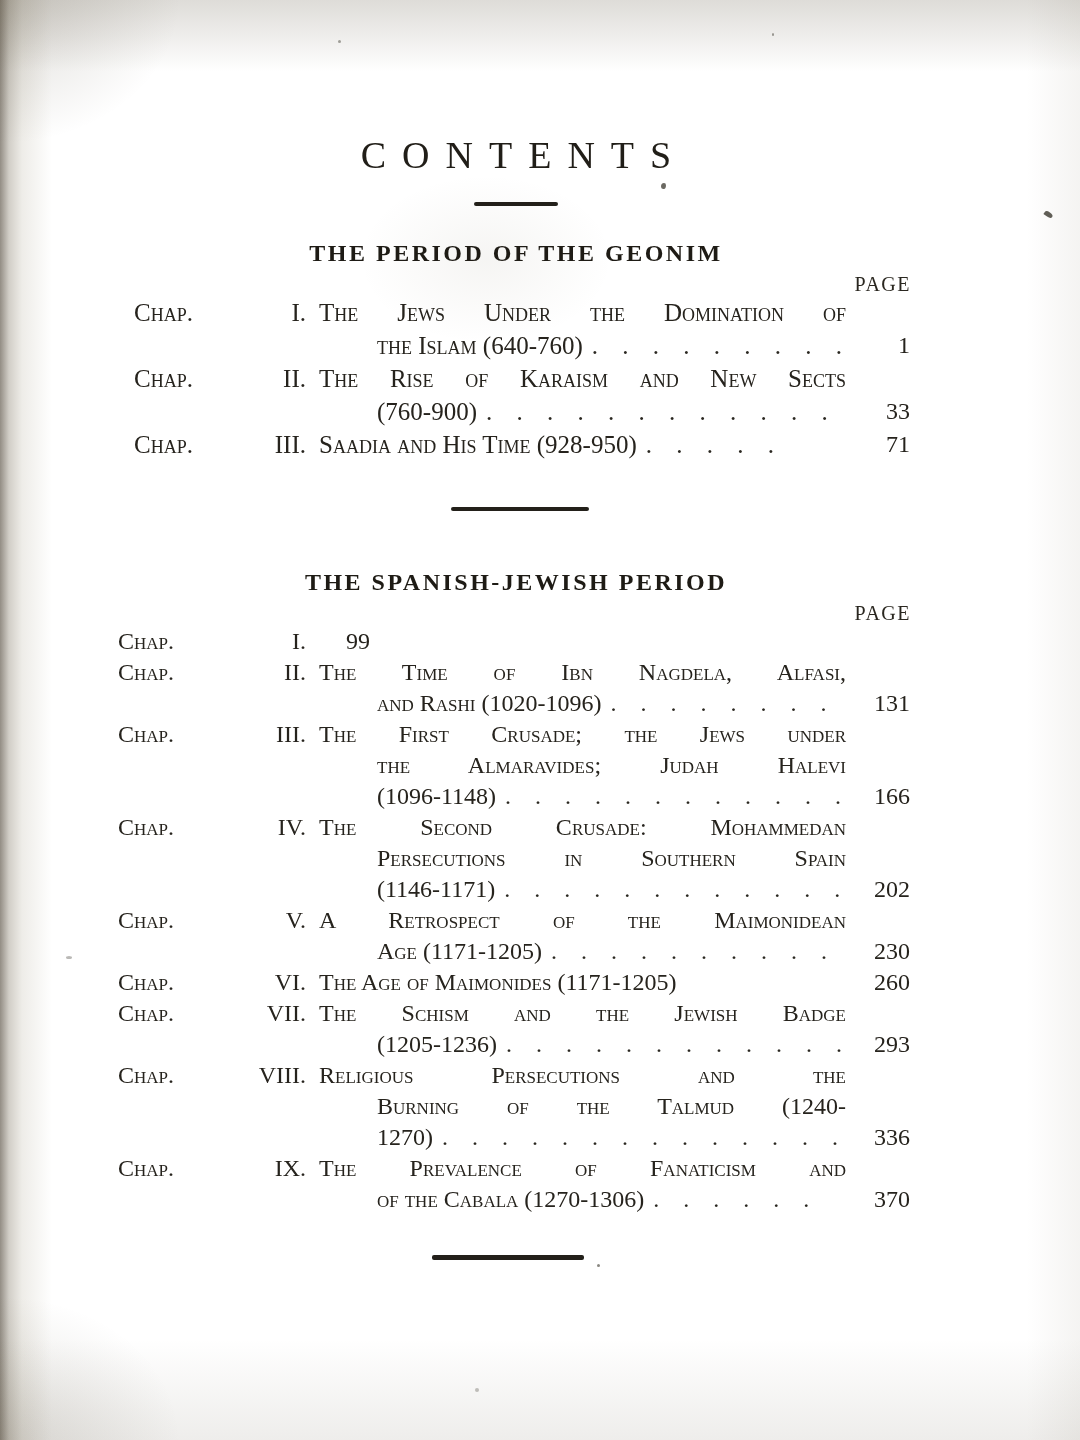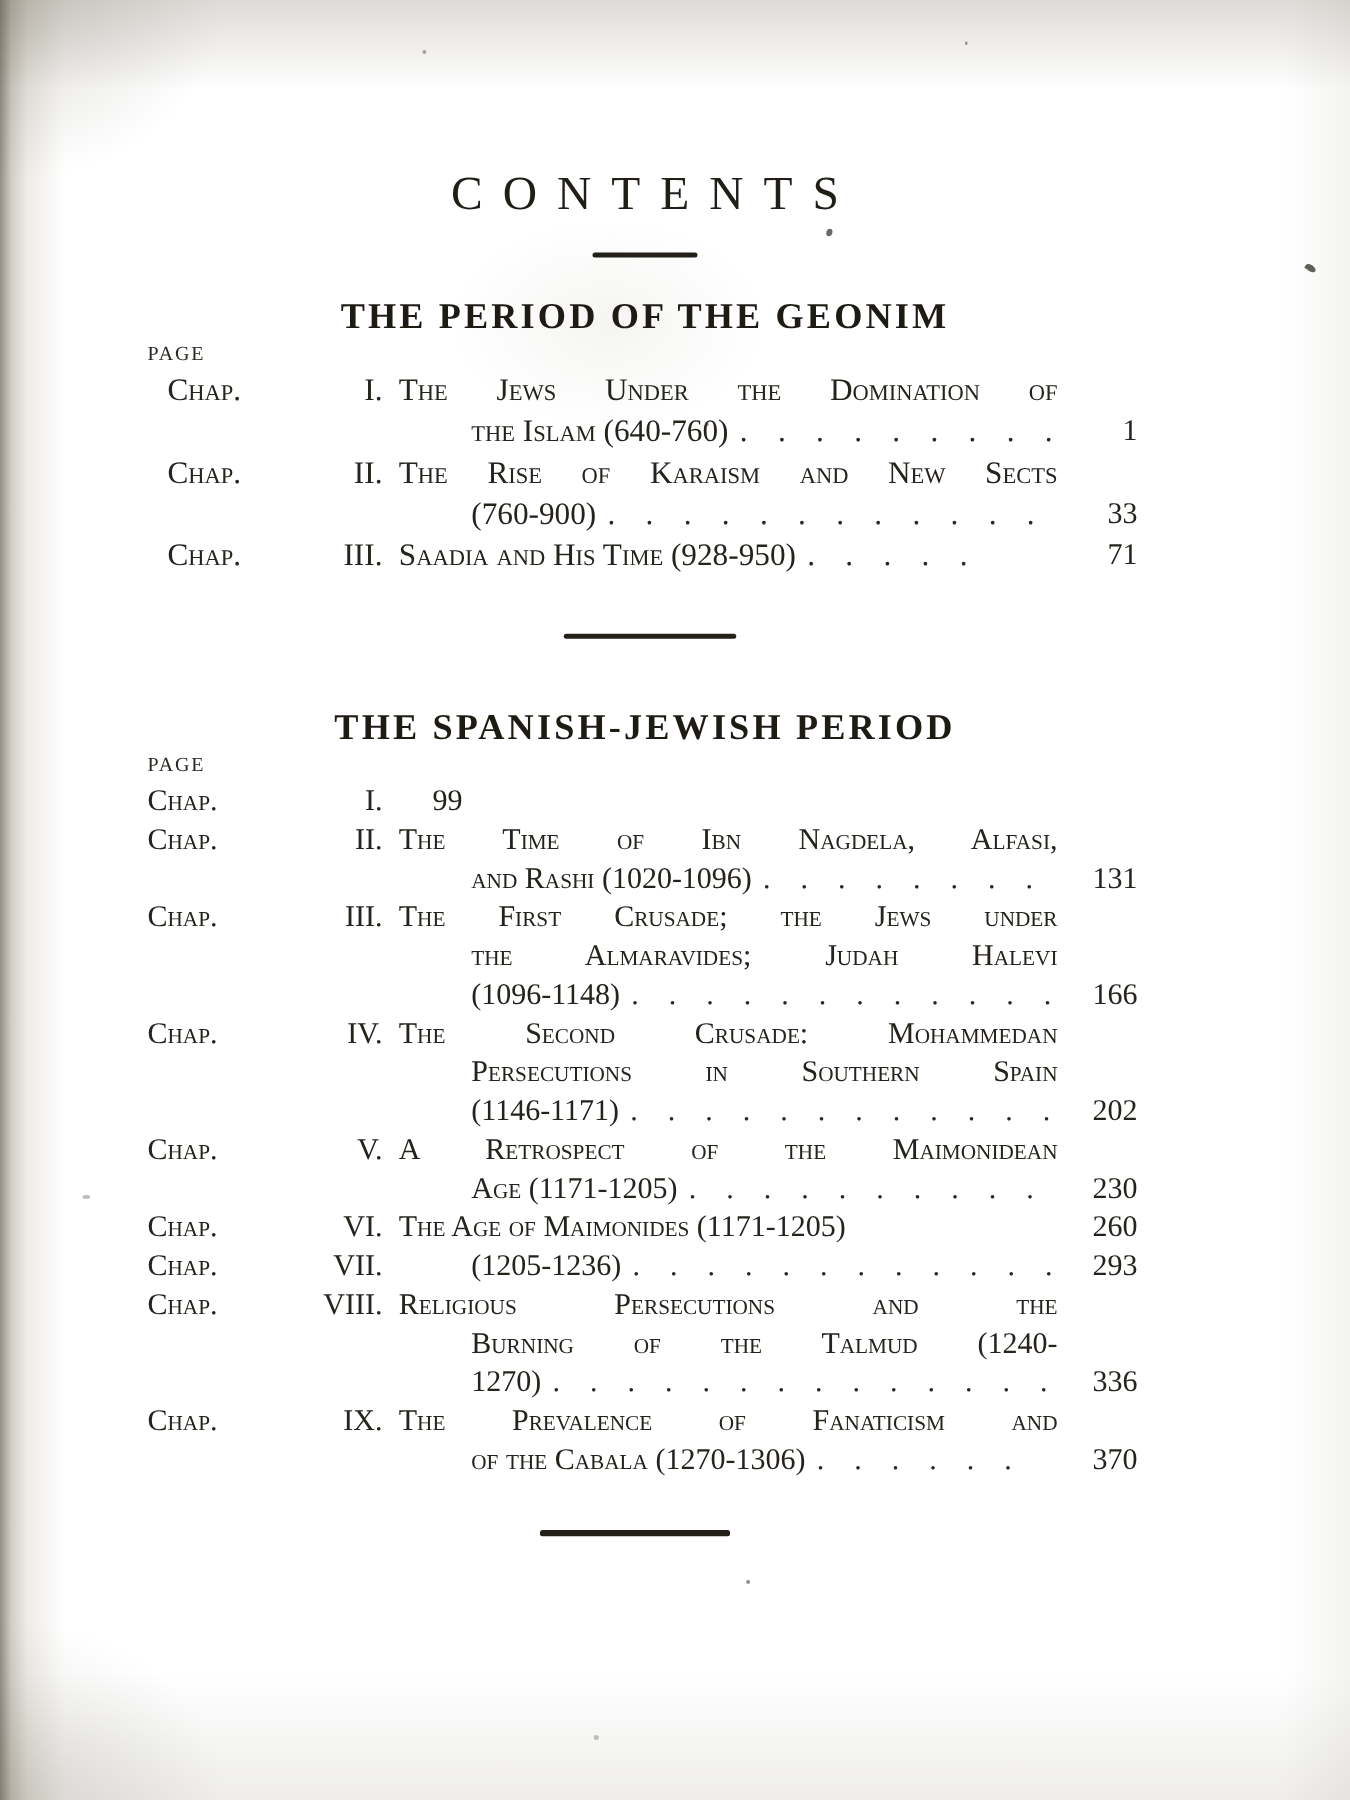--- a/index.html
+++ b/index.html
@@ -49,31 +49,31 @@
     border-radius: 2px;
   }
   .rule-title { width: 84px; height: 4px; margin: 24px auto 0; }
   .rule-mid   { width: 138px; height: 4px; margin: 46px auto 0; transform: translateX(4px); }
   .rule-end   { width: 152px; height: 5px; margin: 40px auto 0; transform: translateX(-8px); }
 
   .section-heading {
     margin-top: 32px;
     text-align: center;
     font-weight: 700;
-    font-size: 29px;
+    font-size: 24px;
     line-height: 30px;
     letter-spacing: 2.5px;
     color: #1e1b15;
   }
   .sec2 .section-heading { margin-top: 56px; }
   .page-label {
     margin-top: 6px;
-    text-align: left;
+    text-align: right;
     padding-right: 3px;
-    font-size: 16px;
+    font-size: 20px;
     line-height: 20px;
     letter-spacing: 1.5px;
     color: #2a2720;
   }
   .entries { margin-top: 2px; }
   .sec2 .entries { margin-top: 3px; }
 
   .entry {
     display: flex;
     align-items: flex-start;
@@ -244,20 +244,21 @@
                   <span class="dots"></span>
                 </div>
               </span>
     <span class="pagenum">260</span>
   </div>
 
   <div class="entry">
     <span class="chap">Chap.</span>
     <span class="numeral">VII.</span>
     <span class="title-col">
+                <div class="line justify">The Schism and the Jewish Badge</div>
                 <div class="line last indent">
                   <span class="line-text">(1205-1236)</span>
                   <span class="dots">. . . . . . . . . . . . . . . . . . . . .</span>
                 </div>
               </span>
     <span class="pagenum">293</span>
   </div>
 
   <div class="entry">
     <span class="chap">Chap.</span>

